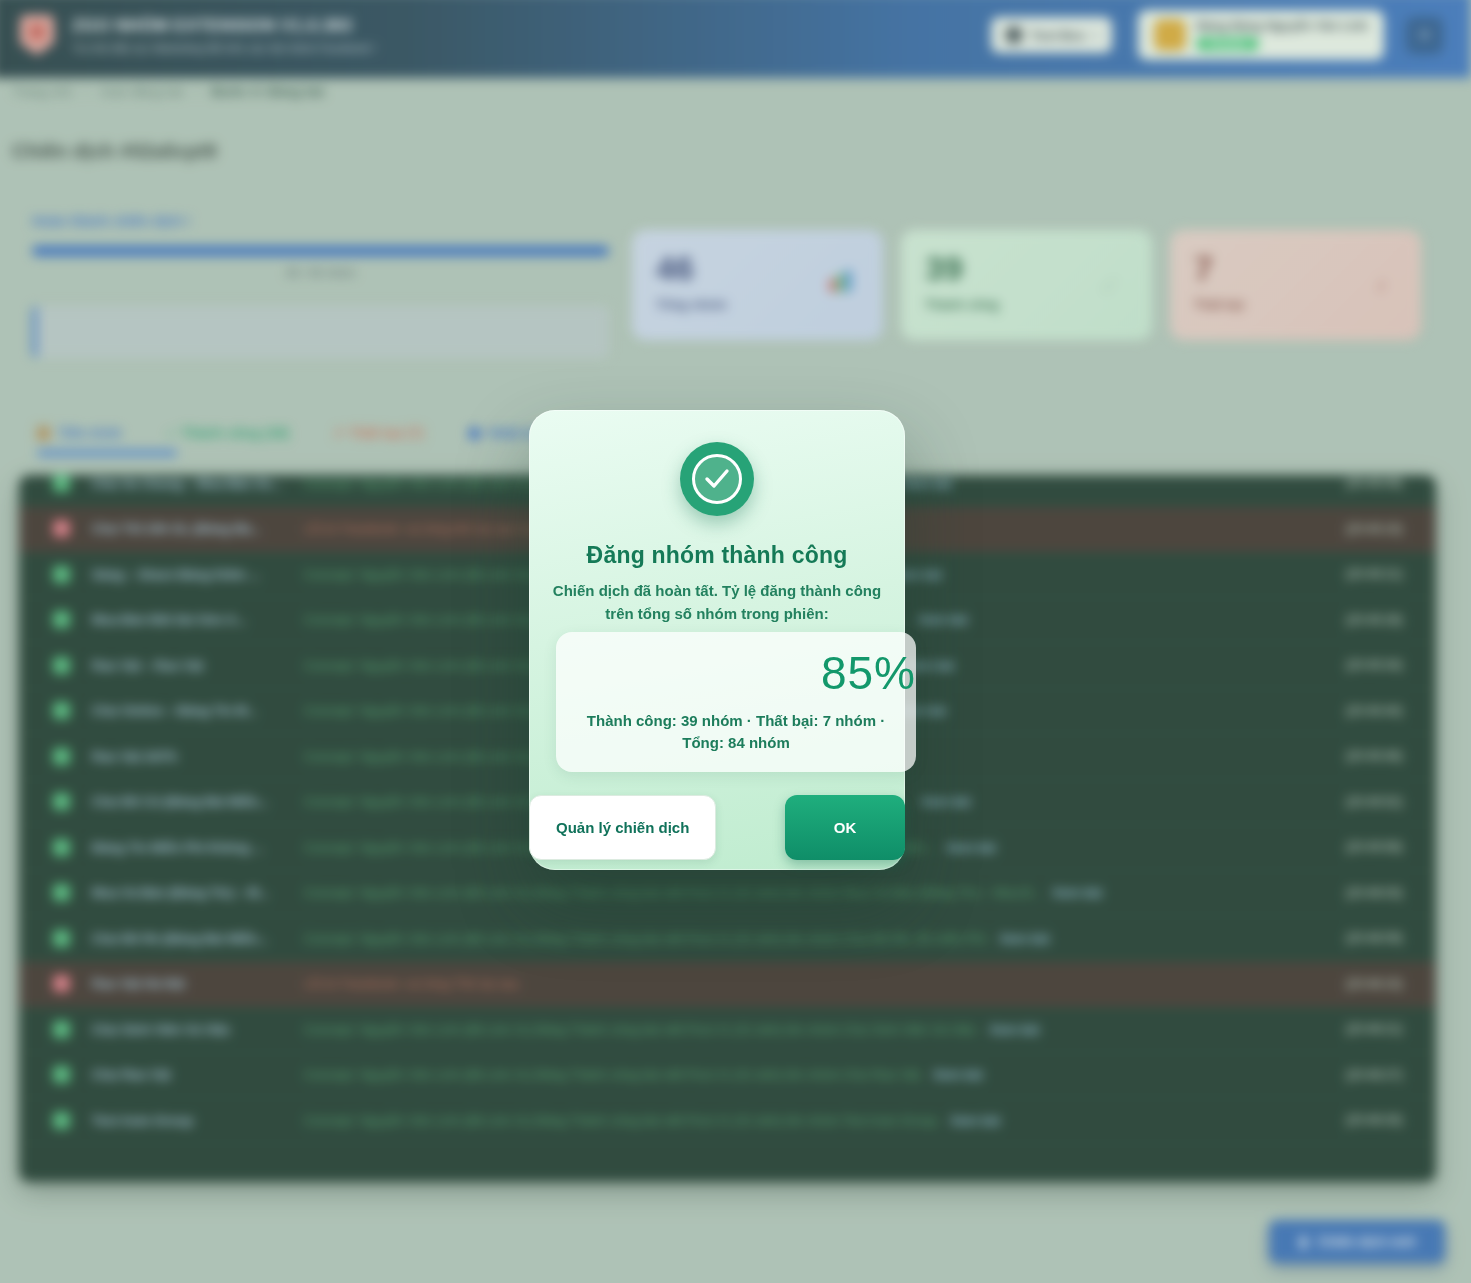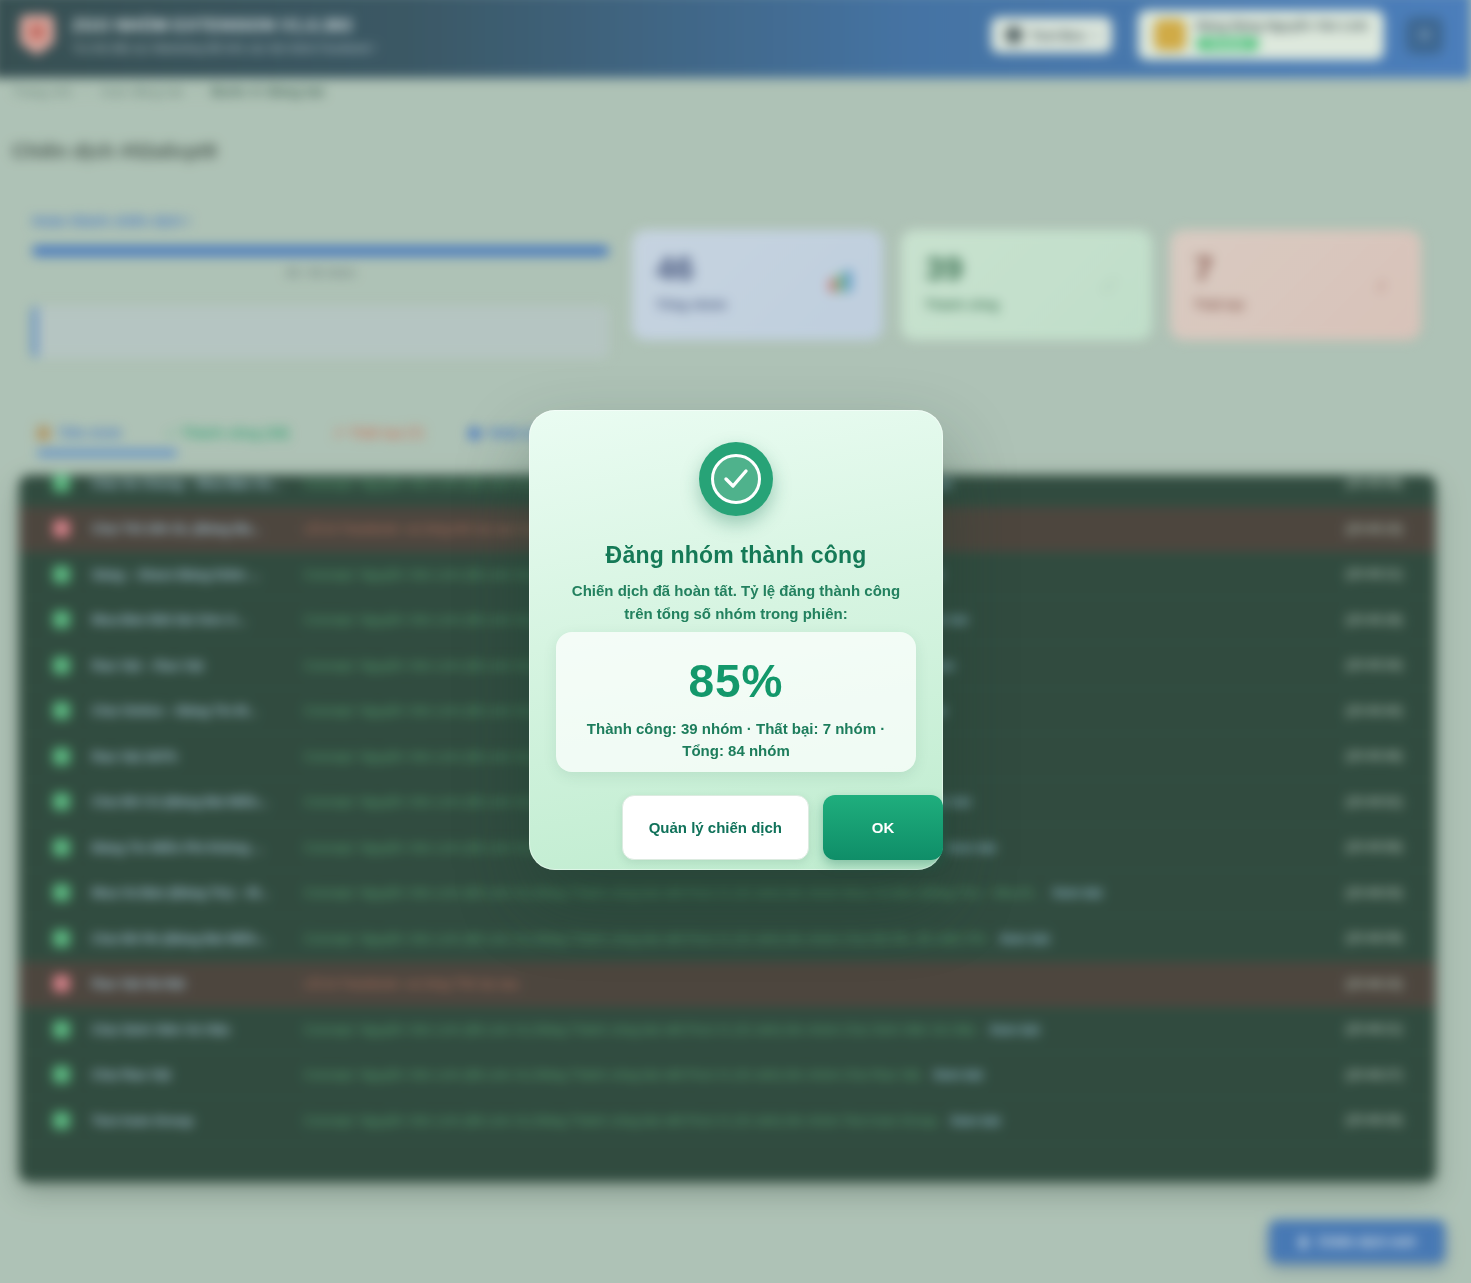--- a/index.html
+++ b/index.html
@@ -116,39 +116,39 @@
   .new-campaign {
     position:absolute; left:1277px; top:1228px; width:176px; height:43px; border-radius:8px;
     background:#2a64b4; color:#fff; font-size:13.5px; font-weight:bold;
     display:flex; align-items:center; justify-content:center; gap:9px;
     box-shadow:0 6px 14px rgba(30,60,110,0.4);
   }
   .rocket { width:10px; height:14px; background:#e8f0fa; clip-path:polygon(50% 0,100% 70%,72% 70%,72% 100%,28% 100%,28% 70%,0 70%); }
 
   
   .modal {
-    position:absolute; left:529px; top:410px; width:414px; height:460px; border-radius:26px;
+    position:absolute; left:529px; top:410px; width:376px; height:460px; border-radius:26px;
     background:linear-gradient(170deg,#eafcf2 0%,#d6f4e1 45%,#bfeccf 100%);
     box-shadow:0 34px 70px rgba(25,60,45,0.38), 0 0 0 1px rgba(255,255,255,0.45) inset;
     text-align:center;
   }
   .check-wrap { width:74px; height:74px; border-radius:50%; background:#27a377; margin:32px auto 0;
     display:flex; align-items:center; justify-content:center;
     box-shadow:0 8px 18px rgba(28,120,88,0.35); }
   .check-inner { width:50px; height:50px; border-radius:50%; border:3.5px solid #ffffff; background:#4fb28c;
     display:flex; align-items:center; justify-content:center; }
   .modal-title { margin-top:26px; font-size:23px; font-weight:bold; color:#157a57; letter-spacing:.2px; }
   .modal-desc { margin:10px auto 0; width:350px; font-size:15px; line-height:1.55; color:#23815f; font-weight:600; }
   .rate-box {
     position:absolute; left:27px; top:222px; width:360px; height:140px; border-radius:16px;
     background:rgba(255,255,255,0.72); box-shadow:0 4px 14px rgba(30,90,65,0.10);
   }
-  .rate-pct { margin-top:22px; font-size:46px; font-weight:bold; color:#13986b; letter-spacing:1px; }
+  .rate-pct { margin-top:14px; font-size:46px; font-weight:normal; color:#13986b; letter-spacing:1px;text-align:right; }
   .rate-sum { margin:10px auto 0; width:330px; font-size:15px; font-weight:600; color:#1d7d5c; line-height:1.45; }
-  .modal-btns { position:absolute; left:0; top:385px; width:100%; display:flex; justify-content:flex-end; gap:14px; }
+  .modal-btns { position:absolute; left:0; top:385px; width:100%; display:flex; justify-content:space-between; gap:14px; }
   .btn-secondary {
     background:#ffffff; border:1px solid #dcebe0; border-radius:12px; padding:13px 26px;
     font-size:15px; font-weight:bold; color:#10725a; font-family:inherit;
     box-shadow:0 3px 8px rgba(30,90,65,0.12);
   }
   .btn-primary {
     background:linear-gradient(180deg,#1fae7d,#0f8e68); border:none; border-radius:12px;
     width:120px; padding:24px 0; font-size:15px; font-weight:bold; color:#fff; font-family:inherit;
     box-shadow:0 5px 12px rgba(16,110,80,0.35);
   }

